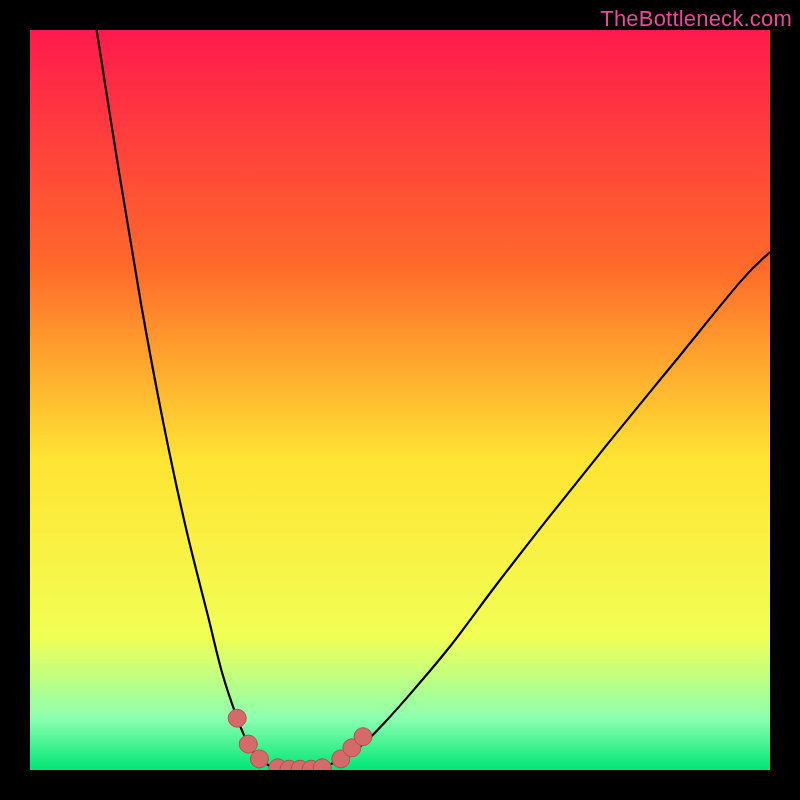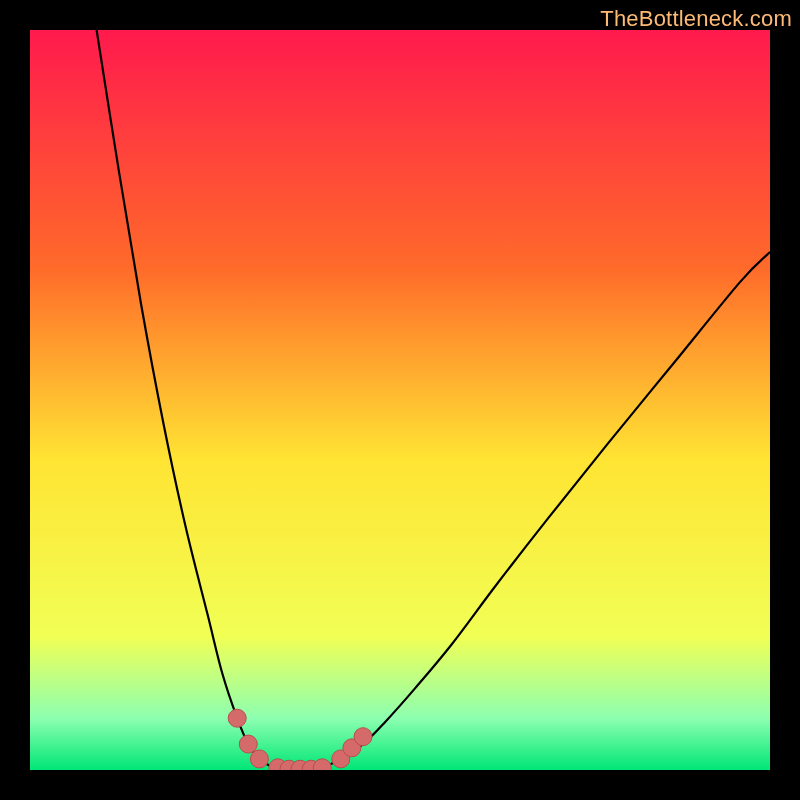--- a/index.html
+++ b/index.html
@@ -1,18 +1,18 @@
 <!DOCTYPE html>
 <html><head>
 <meta charset="utf-8">
 <style>
   html,body{margin:0;padding:0;width:800px;height:800px;background:#000;overflow:hidden;font-family:Arial,Helvetica,sans-serif}
   .frame{position:absolute;left:0;top:0;width:800px;height:800px;background:#000}
   .plot{position:absolute;left:30px;top:30px;width:740px;height:740px}
-  .watermark{position:absolute;top:6px;right:8px;color:#fdba74;font-size:22px;font-weight:400;letter-spacing:.2px}
+  .watermark{position:absolute;top:6px;right:8px;color:#ec4899;font-size:22px;font-weight:400;letter-spacing:.2px}
   svg{display:block}
 </style>
 </head>
 <body>
 
 <div class="frame">
   <div class="plot">
     <svg id="chart-svg" width="740" height="740" viewBox="0 0 740 740">
       <defs>
         <linearGradient id="bg-grad" x1="0" y1="0" x2="0" y2="1">

